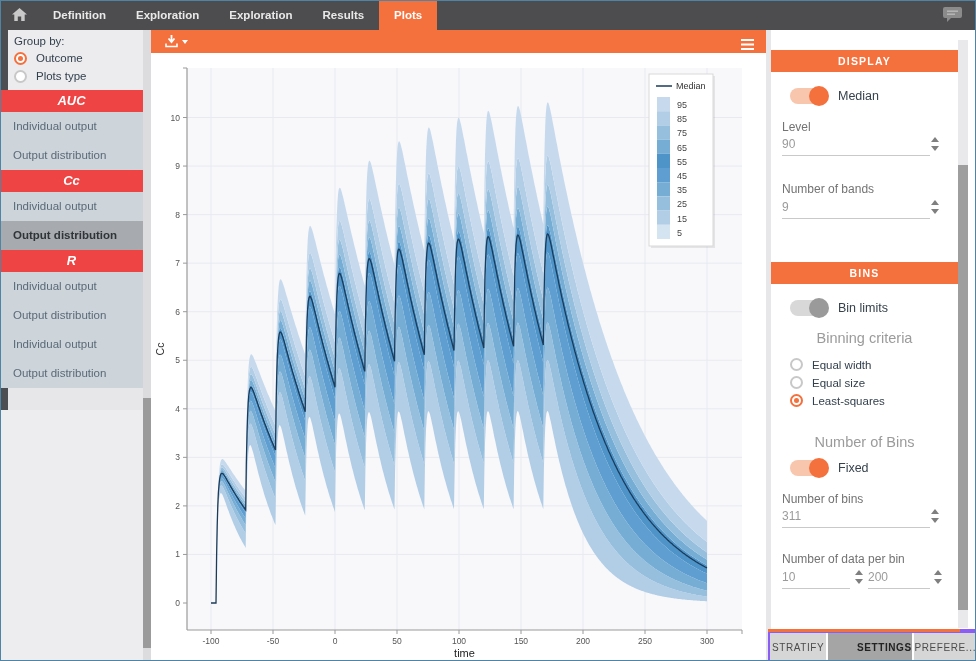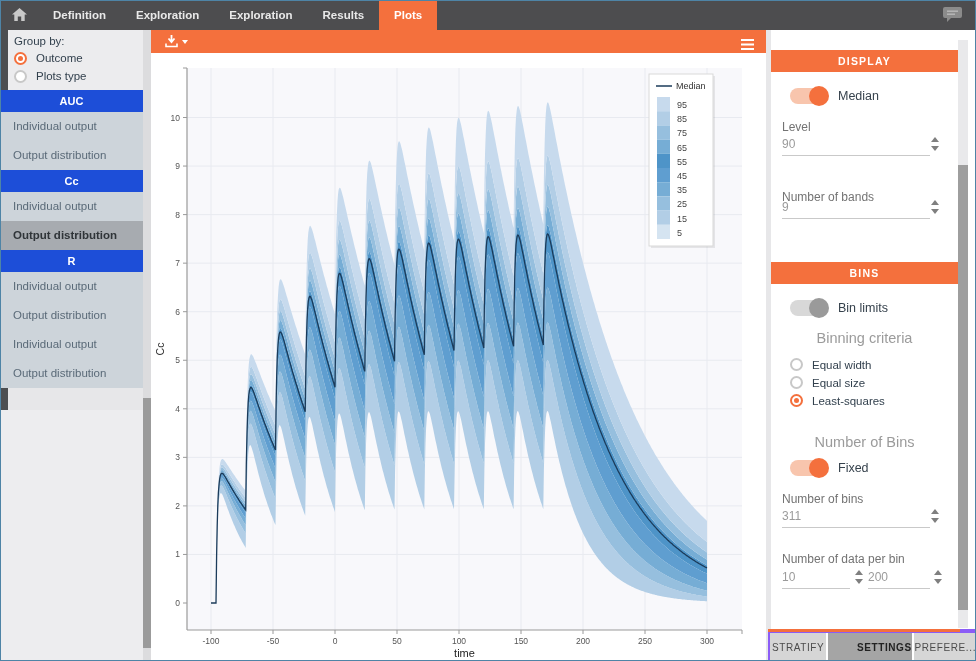--- a/index.html
+++ b/index.html
@@ -21,22 +21,22 @@
   .group-box{left:8px;top:30px;width:135px;height:60px;background:#ececee;padding:5px 0 0 6px;}
   .group-label{font-size:11.5px;color:#33414e;margin-bottom:3px;}
   .radio-row{display:flex;align-items:center;height:16px;margin-bottom:2px;cursor:pointer;}
   .radio{width:13px;height:13px;border-radius:50%;background:#fff;border:2px solid #c8c8c8;
          display:inline-flex;align-items:center;justify-content:center;flex:0 0 13px;}
   .radio.sel{border-color:#f4703d;}
   .radio .dot{width:5px;height:5px;border-radius:50%;background:transparent;}
   .radio.sel .dot{background:#f4703d;}
   .radio-label{font-size:11.5px;color:#33414e;margin-left:9px;}
   .sections{left:0;top:90px;width:143px;}
-  .sec-header{height:22px;background:#1d4ed8;color:#fff;font-size:11px;font-weight:700;
-              text-align:center;line-height:22px;}
+  .sec-header{height:22px;background:#ef4444;color:#fff;font-size:13px;font-weight:700;
+              text-align:center;line-height:22px;font-style:italic;}
   .sec-item{height:29px;background:#cdd4da;color:#5a6a78;font-size:11.5px;line-height:29px;
             padding-left:13px;cursor:pointer;}
   .sec-item.sel{background:#a7abb0;color:#2f3438;font-weight:700;}
   .side-below{left:0;top:410px;width:143px;height:251px;background:#ededef;}
   .side-scroll{left:143px;top:30px;width:8px;height:631px;background:#dcdcde;}
   .side-scroll .thumb{position:absolute;left:0;top:368px;width:8px;height:250px;background:#9b9b9b;}
 
   
   .chart-card{left:151px;top:30px;width:615px;height:631px;background:#fff;}
   .chart-toolbar{position:absolute;left:0;top:0;width:615px;height:23px;background:#f4703d;
@@ -290,21 +290,21 @@
       <span class="toggle-label">Median</span>
     </div>
 
     <div class="fld-label" style="top:90px;">Level</div>
     <div class="num-input" style="top:104px;width:148px;">90</div>
     <div class="spin" style="left:160px;top:107px;">
       <div class="u"></div>
         <div class="d"></div>
       </div>
 
-    <div class="fld-label" style="top:152px;margin-top:8px;">Number of bands</div>
+    <div class="fld-label" style="top:152px;">Number of bands</div>
     <div class="num-input" style="top:167px;width:148px;">9</div>
     <div class="spin" style="left:160px;top:170px;">
       <div class="u"></div>
         <div class="d"></div>
       </div>
 
     <div class="panel-header" style="top:232px;">BINS</div>
 
     <div class="toggle-row" style="top:268px;">
       <div class="toggle off">

